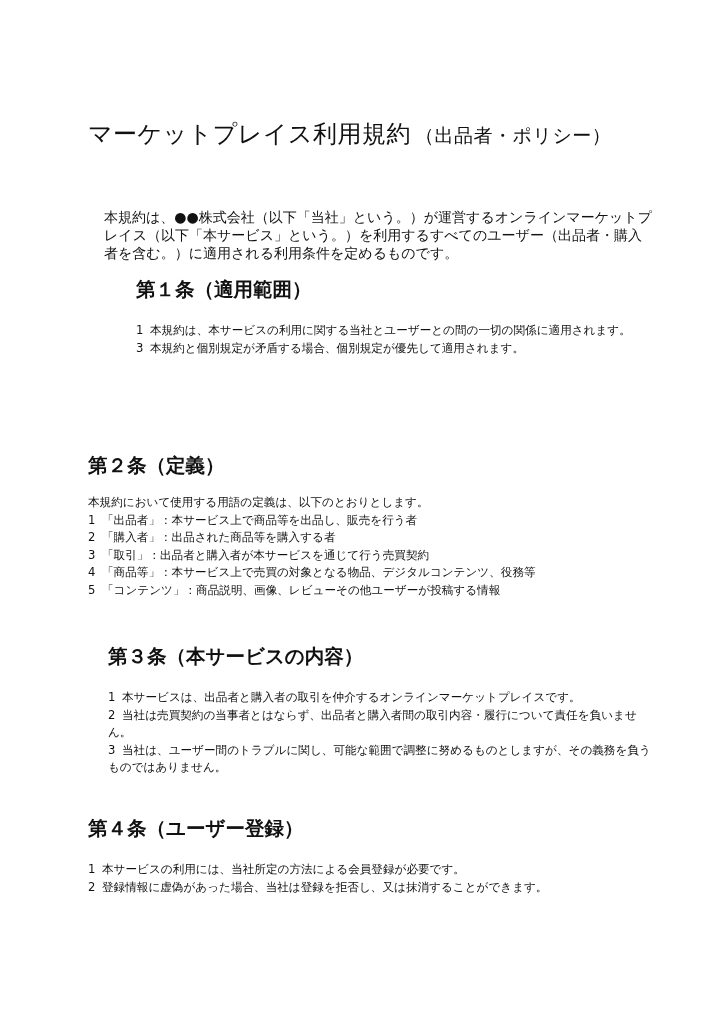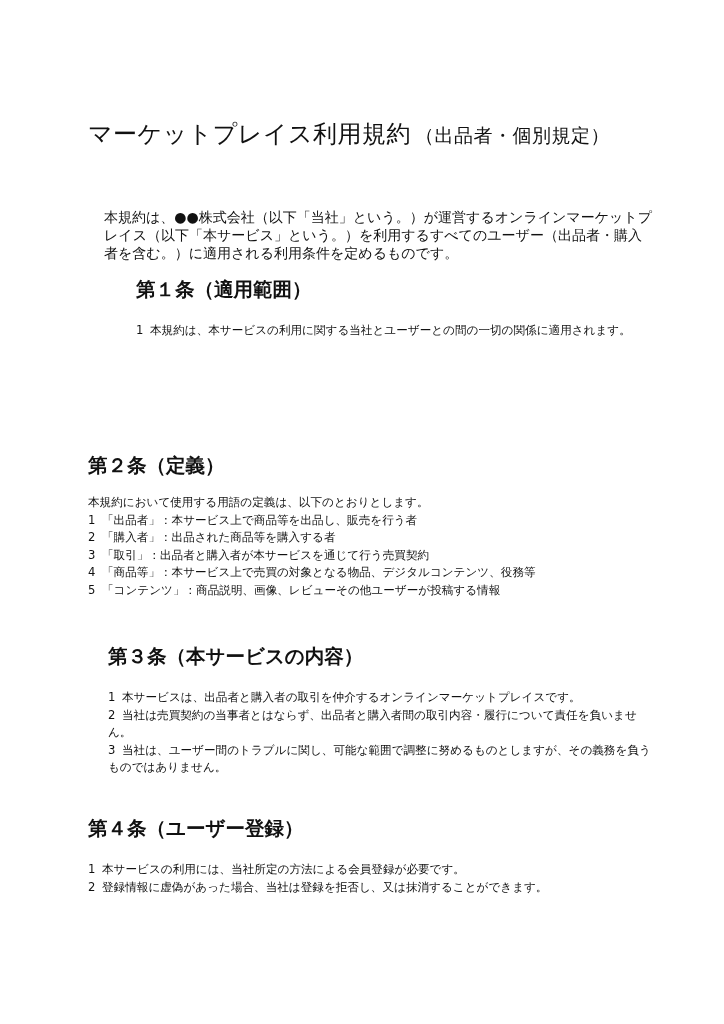--- a/index.html
+++ b/index.html
@@ -80,29 +80,30 @@
     #a2 { top: 452px; }
     #a2 .body { margin-top: 14px; }
     #a3 { top: 643px; margin-left: 20px; }
     #a4 { top: 815px; }
   </style>
 </head>
 <body>
 
 <div class="page">
 
-  <h1 class="doc-title"><span>マーケットプレイス利用規約</span><span class="sub">（出品者・個別規定）</span></h1>
+  <h1 class="doc-title"><span>マーケットプレイス利用規約</span><span class="sub">（出品者・ポリシー）</span></h1>
 
   <p class="intro">本規約は、●●株式会社（以下「当社」という。）が運営するオンラインマーケットプレイス（以下「本サービス」という。）を利用するすべてのユーザー（出品者・購入者を含む。）に適用される利用条件を定めるものです。</p>
 
   <section class="article" id="a1">
     <h2>第１条（適用範囲）</h2>
     <div class="body">
       <ol>
         <li><span class="num">1</span><span>本規約は、本サービスの利用に関する当社とユーザーとの間の一切の関係に適用されます。</span></li>
+        <li><span class="num">3</span><span>本規約と個別規定が矛盾する場合、個別規定が優先して適用されます。</span></li>
       </ol>
     </div>
   </section>
 
   <section class="article" id="a2">
     <h2>第２条（定義）</h2>
     <div class="body">
       <p class="lead">本規約において使用する用語の定義は、以下のとおりとします。</p>
       <ol>
         <li><span class="num">1</span><span>「出品者」：本サービス上で商品等を出品し、販売を行う者</span></li>

